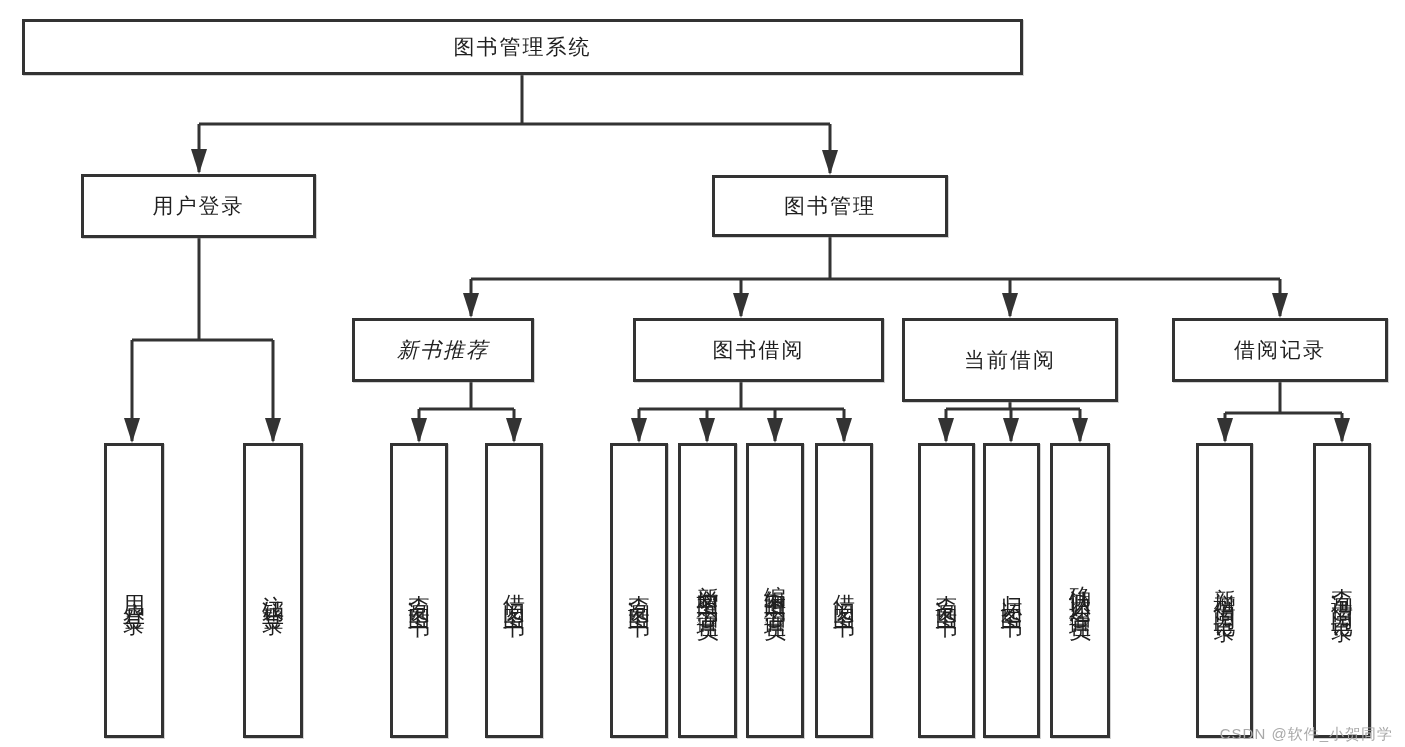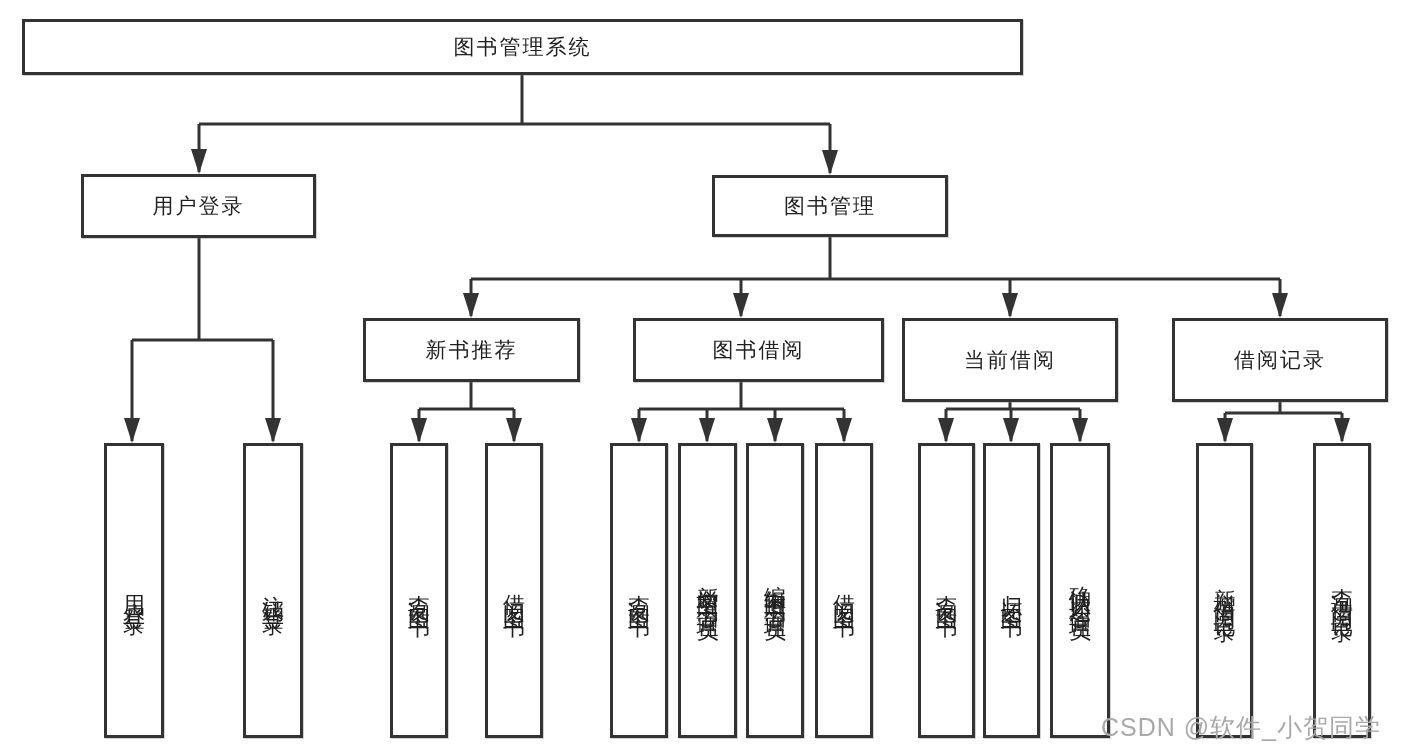--- a/index.html
+++ b/index.html
@@ -35,22 +35,22 @@
   }
   .leaf span{
     writing-mode:vertical-rl;
     text-orientation:mixed;
     font-size:22px;
     letter-spacing:7px;
   }
   .leaf.long span{letter-spacing:5px;}
   .watermark{
     position:absolute;
-    right:24px;bottom:3px;
-    font-size:25px;
+    right:12px;bottom:3px;
+    font-size:15px;
     color:var(--watermark-color);
     letter-spacing:1px;
     z-index:5;
     text-align:right;
   }
 </style>
 </head>
 <body>
 
 <div class="canvas">
@@ -96,30 +96,30 @@
     <span>图书管理系统</span>
   </div>
 
   <div class="box hlabel" style="left:81px;top:168px;width:235px;height:64px;">
     <span>用户登录</span>
   </div>
   <div class="box hlabel" style="left:712px;top:169px;width:236px;height:62px;font-family:Liberation Mono, monospace;">
     <span>图书管理</span>
   </div>
 
-  <div class="box hlabel" style="left:363px;top:312px;width:217px;height:64px;">
+  <div class="box hlabel" style="left:352px;top:312px;width:182px;height:64px;font-style:italic;">
     <span>新书推荐</span>
   </div>
   <div class="box hlabel" style="left:633px;top:312px;width:251px;height:64px;">
     <span>图书借阅</span>
   </div>
   <div class="box hlabel" style="left:902px;top:312px;width:216px;height:84px;">
     <span>当前借阅</span>
   </div>
-  <div class="box hlabel" style="left:1172px;top:312px;width:216px;height:84px;">
+  <div class="box hlabel" style="left:1172px;top:312px;width:216px;height:64px;">
     <span>借阅记录</span>
   </div>
 
   <div class="box leaf" style="left:104px;top:437px;width:60px;height:295px;">
     <span>用户登录</span>
   </div>
   <div class="box leaf" style="left:243px;top:437px;width:60px;height:295px;">
     <span>注销登录</span>
   </div>
 

